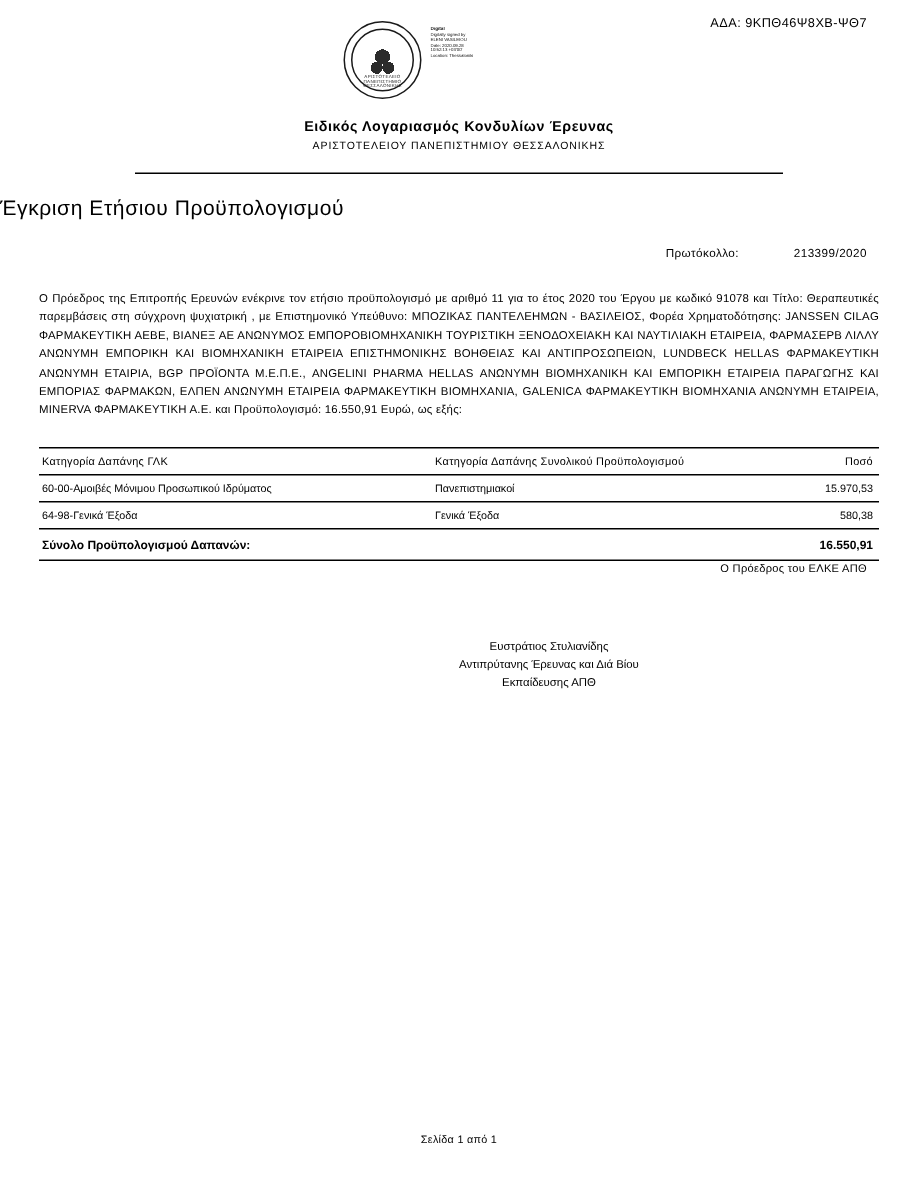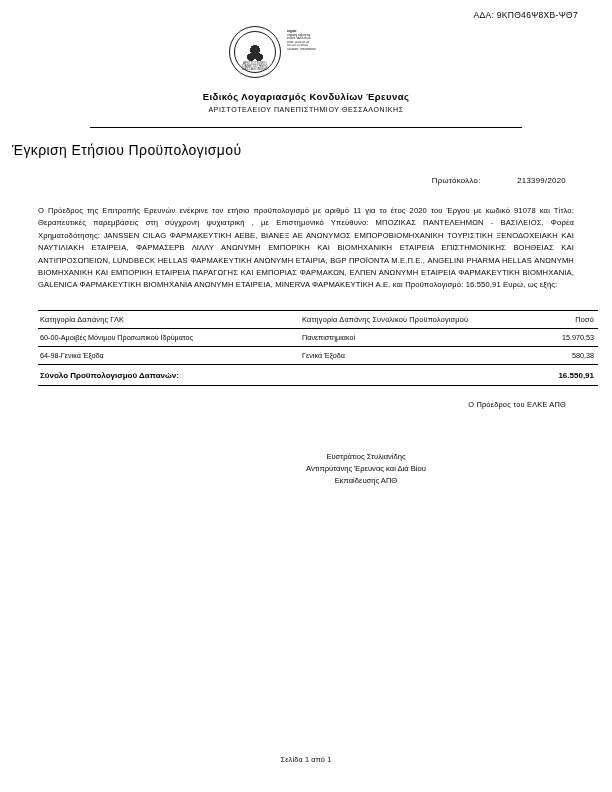--- a/index.html
+++ b/index.html
@@ -13,21 +13,21 @@
     font-family: "Liberation Sans", sans-serif;
     color: #000000;
     position: relative;
     overflow: hidden;
   }
   .page {
     position: relative;
     width: 612px;
     height: 792px;
     box-sizing: border-box;
-    padding: 12px;
+    padding: 0;
   }
   .ada-code {
     position: absolute;
     top: 10px;
     right: 34px;
     font-size: 8.5px;
     letter-spacing: 0.3px;
     font-family: "Liberation Sans", sans-serif;
   }
   .header-block {
@@ -164,21 +164,20 @@
     padding-top: 6px;
     padding-bottom: 5px;
   }
   table.budget tfoot td.amount { text-align: right; padding-right: 4px; }
   .col-1 { width: 265px; }
   .col-2 { width: 215px; margin-left: 37px; }
   .col-3 { width: 80px; }
   .signer-line {
     text-align: right;
     padding-right: 34px;
-    margin-top: 14px;
     font-size: 7.4px;
     letter-spacing: 0.2px;
   }
   .signature-block {
     margin-top: 42px;
     text-align: center;
     font-size: 7.6px;
     line-height: 12px;
     padding-left: 120px;
   }

